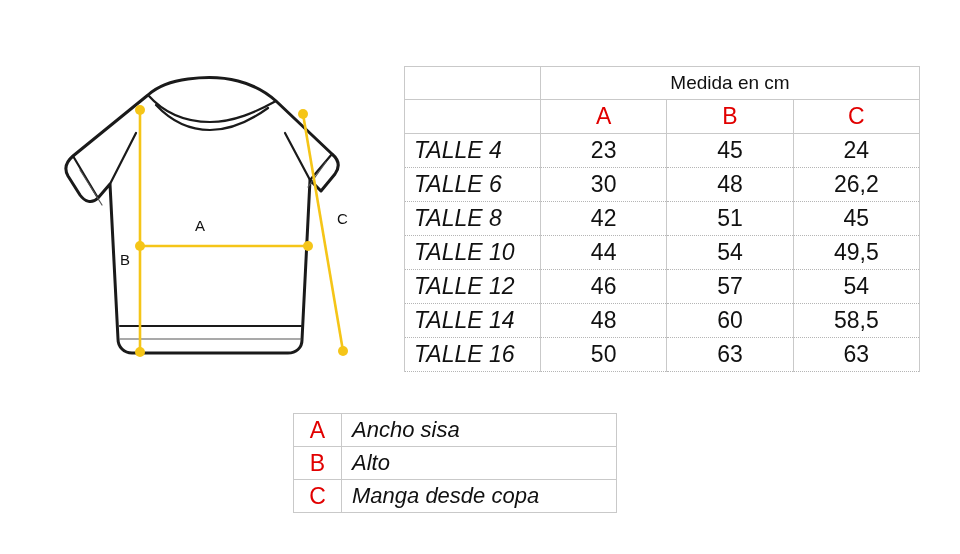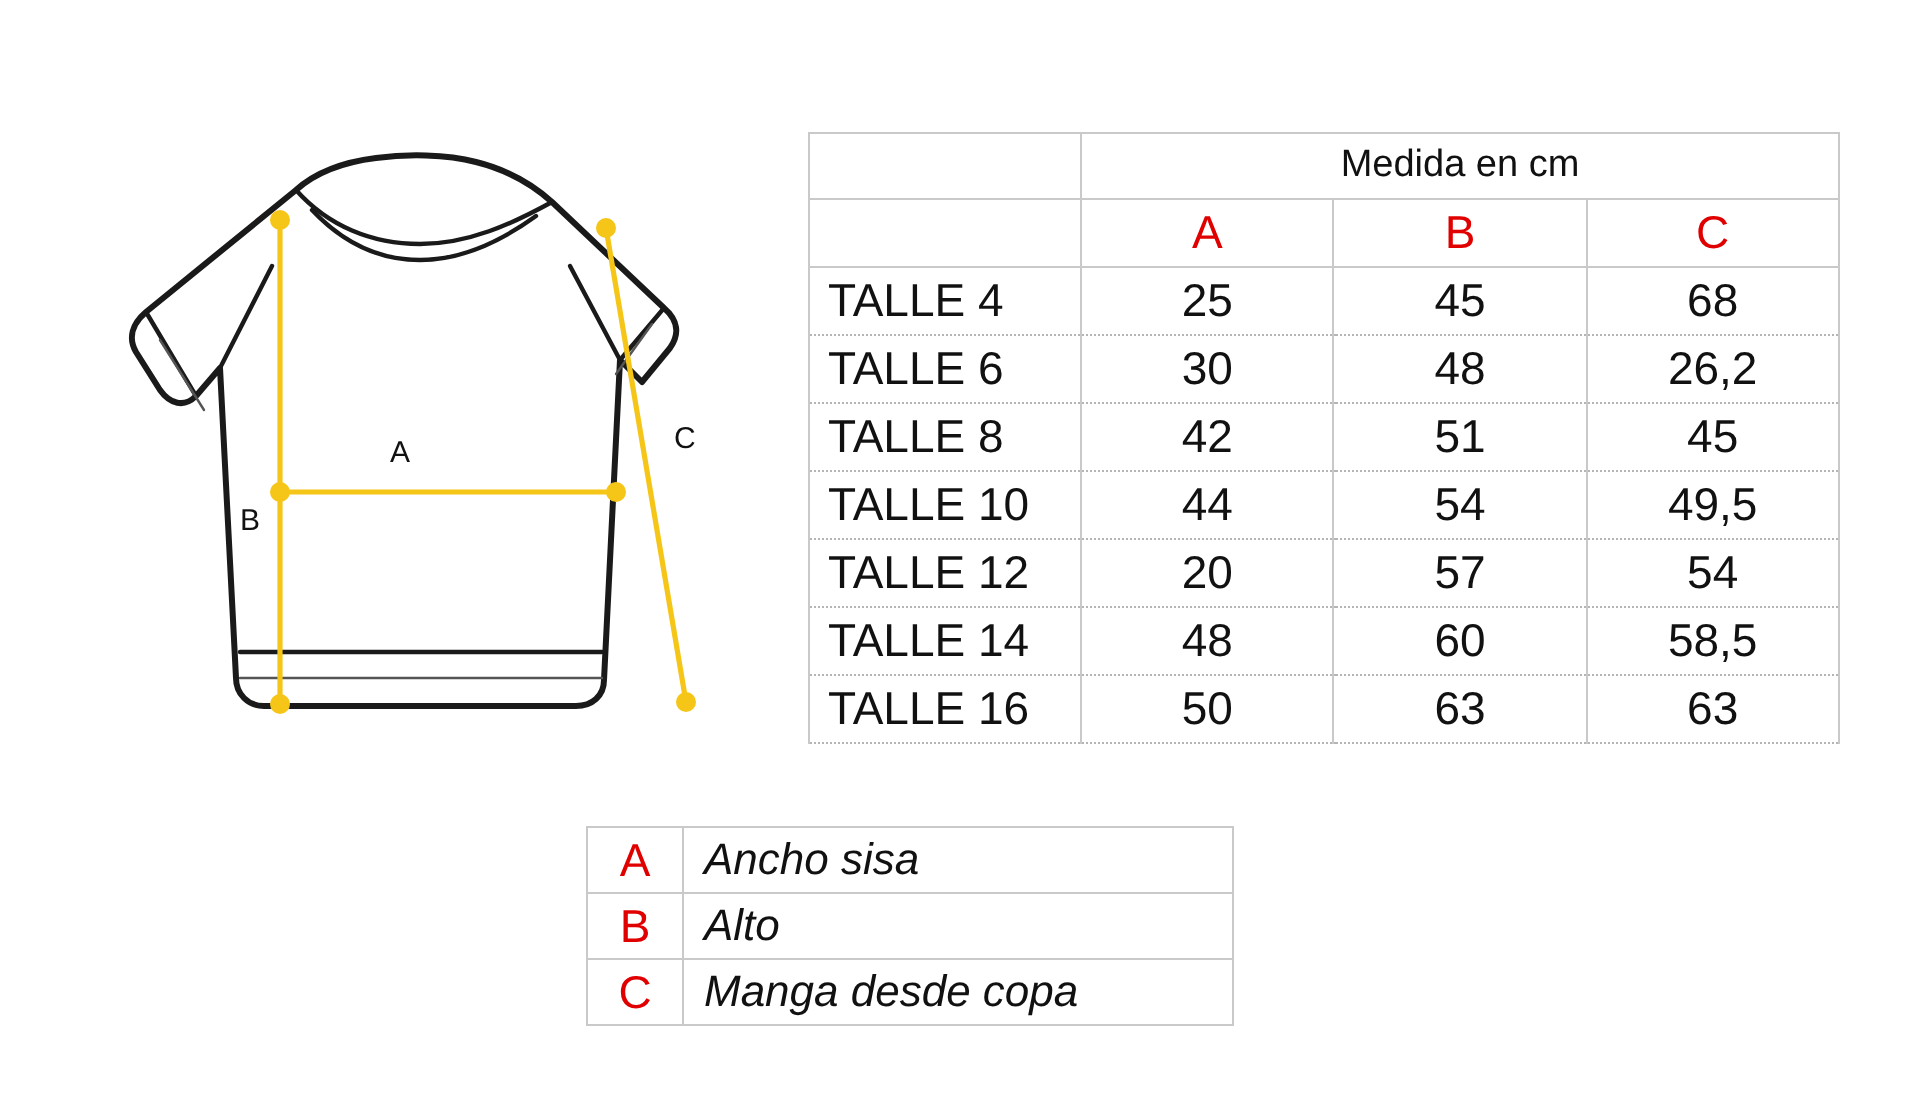--- a/index.html
+++ b/index.html
@@ -75,20 +75,21 @@
     color: #111;
     padding: 3px 4px;
     height: 33px;
     box-sizing: border-box;
   }
   #size-table .col-label {
     width: 136px;
     text-align: left;
     padding-left: 9px;
     font-size: 23px;
+    font-style: italic;
   }
   #size-table .hdr-span {
     font-size: 19px;
     color: #111;
   }
   #size-table .hdr-letter {
     color: #e10000;
     font-size: 23px;
   }
   #size-table .blank-cell {
@@ -202,23 +203,23 @@
     </tr>
     <tr>
       <td class="col-label blank-cell"></td>
       <td class="hdr-letter">A</td>
       <td class="hdr-letter">B</td>
       <td class="hdr-letter">C</td>
     </tr>
 
     <tr class="body-row">
       <td class="col-label">TALLE 4</td>
-      <td class="val">25</td>
+      <td class="val">23</td>
       <td class="val">45</td>
-      <td class="val">68</td>
+      <td class="val">24</td>
     </tr>
     <tr class="body-row">
       <td class="col-label">TALLE 6</td>
       <td class="val">30</td>
       <td class="val">48</td>
       <td class="val">26,2</td>
     </tr>
     <tr class="body-row">
       <td class="col-label">TALLE 8</td>
       <td class="val">42</td>
@@ -226,21 +227,21 @@
       <td class="val">45</td>
     </tr>
     <tr class="body-row">
       <td class="col-label">TALLE 10</td>
       <td class="val">44</td>
       <td class="val">54</td>
       <td class="val">49,5</td>
     </tr>
     <tr class="body-row">
       <td class="col-label">TALLE 12</td>
-      <td class="val">20</td>
+      <td class="val">46</td>
       <td class="val">57</td>
       <td class="val">54</td>
     </tr>
     <tr class="body-row">
       <td class="col-label">TALLE 14</td>
       <td class="val">48</td>
       <td class="val">60</td>
       <td class="val">58,5</td>
     </tr>
     <tr class="body-row">

